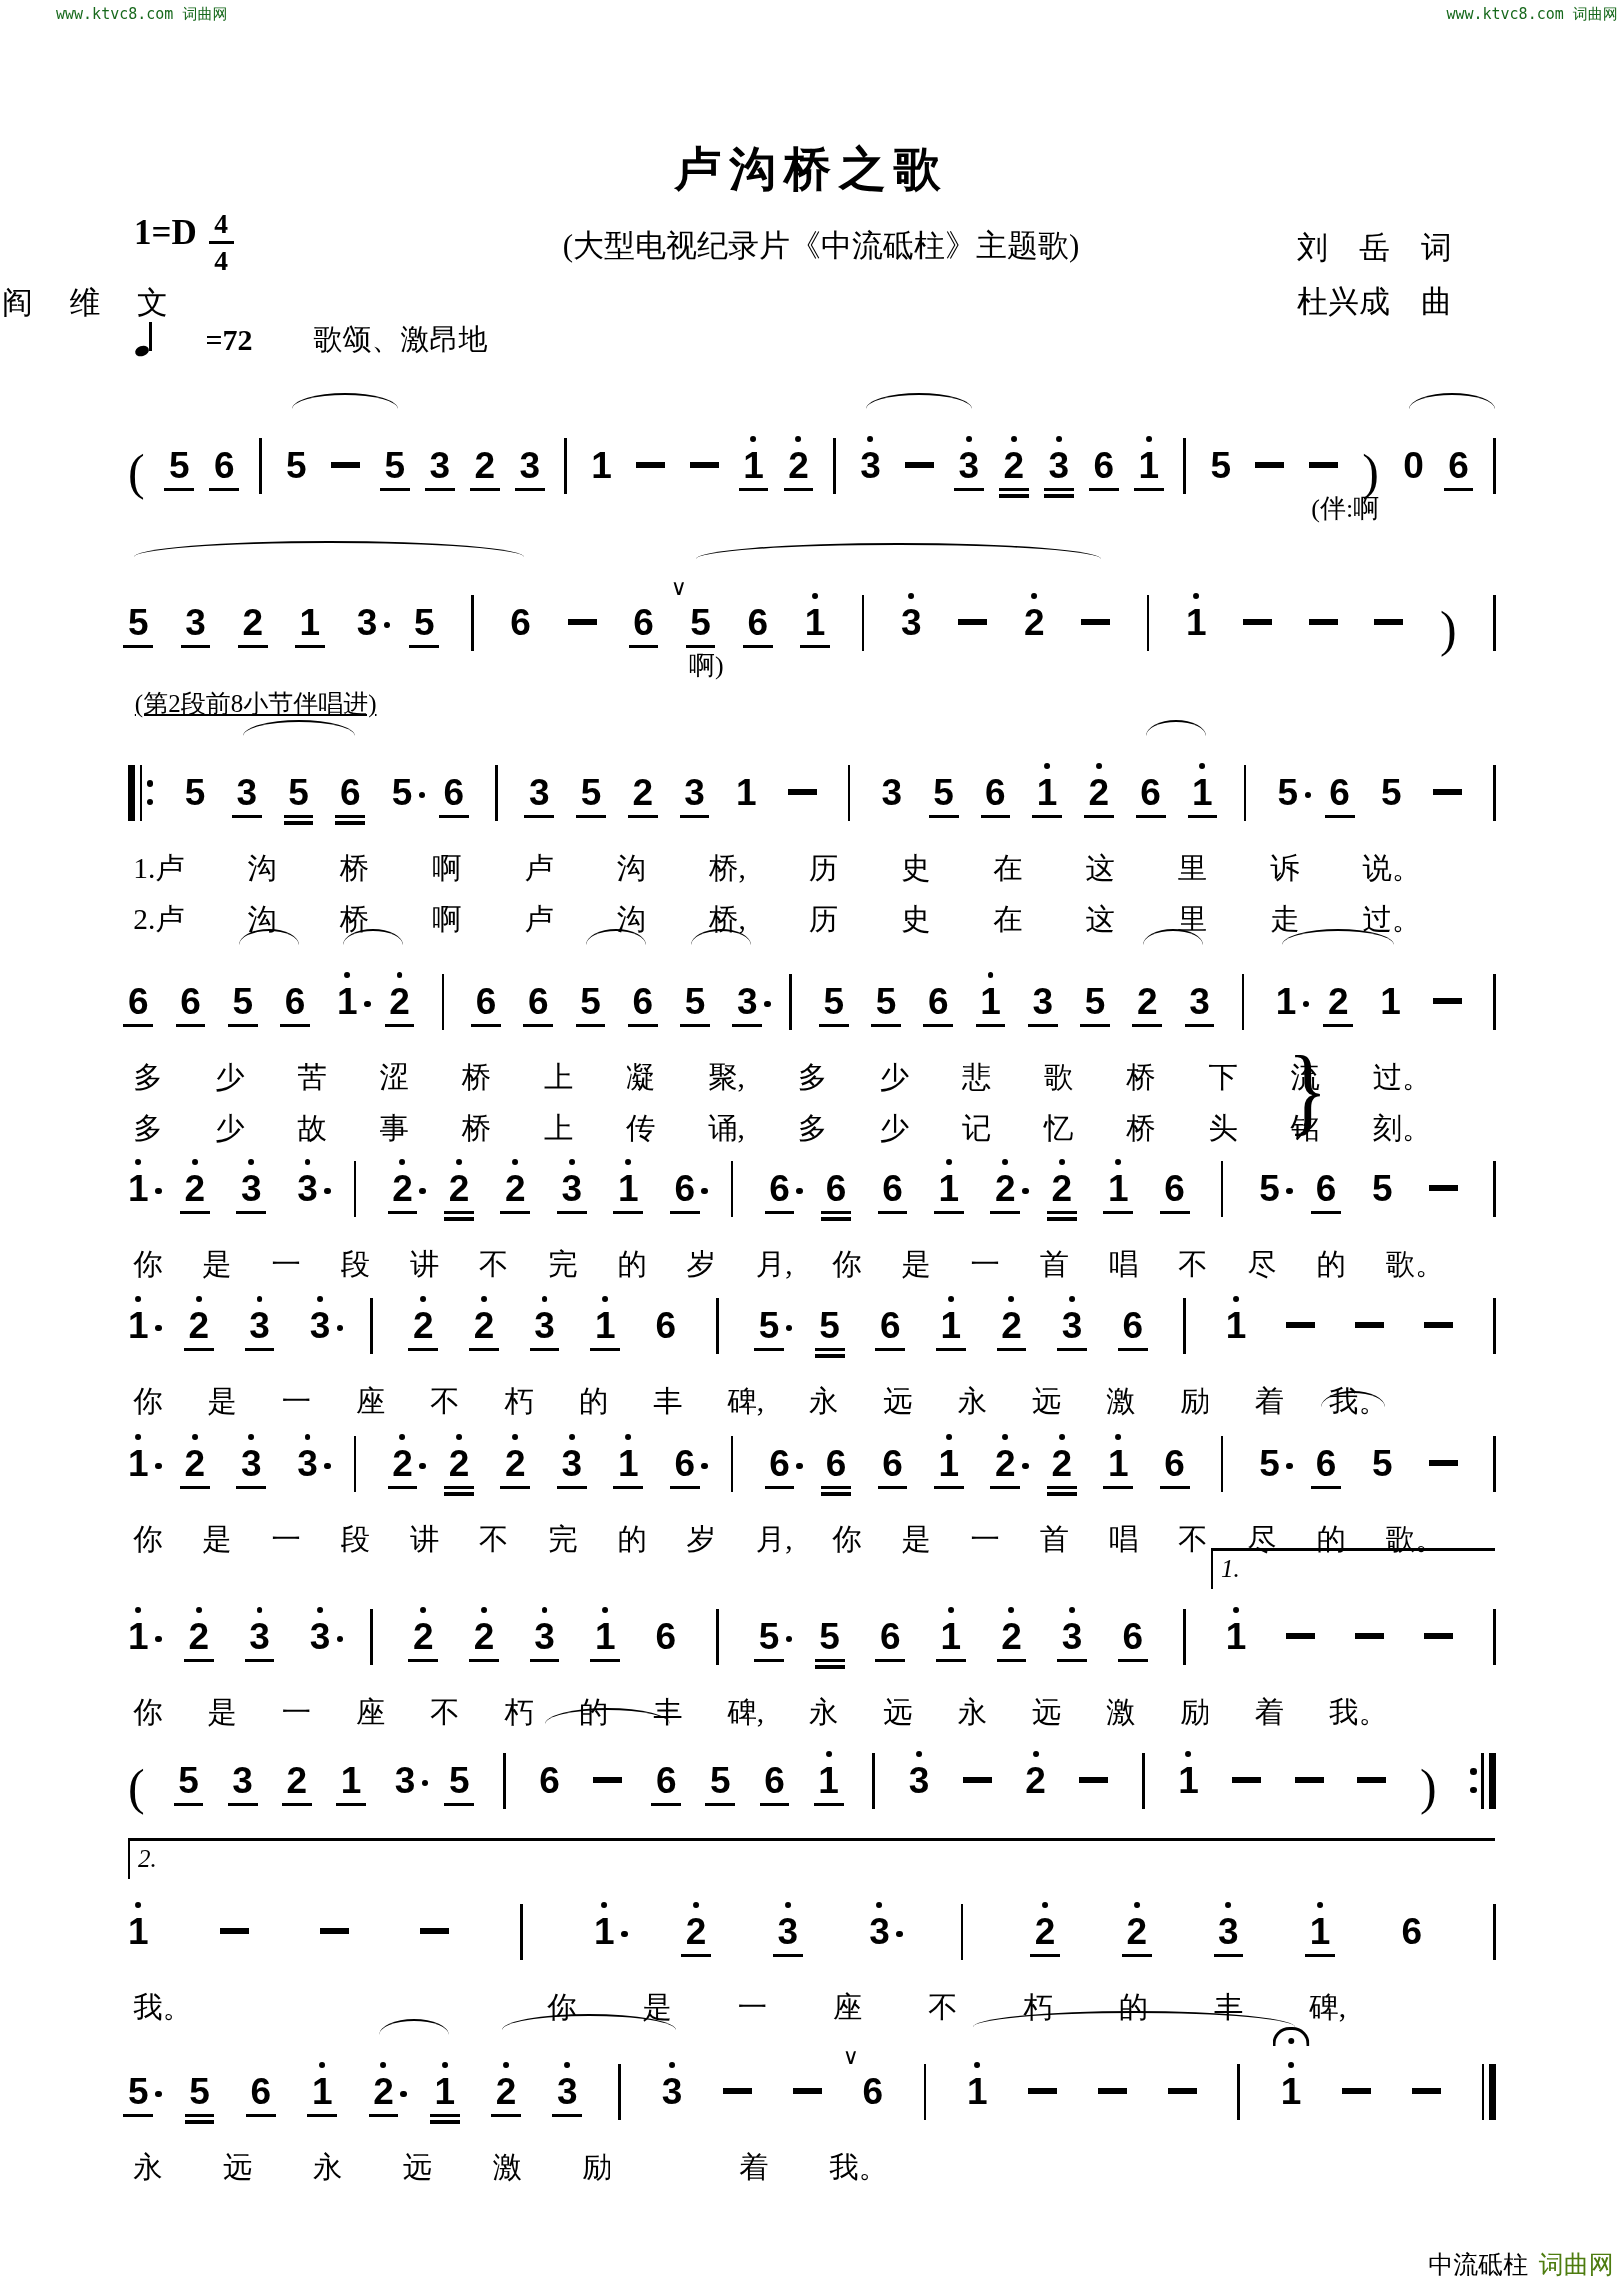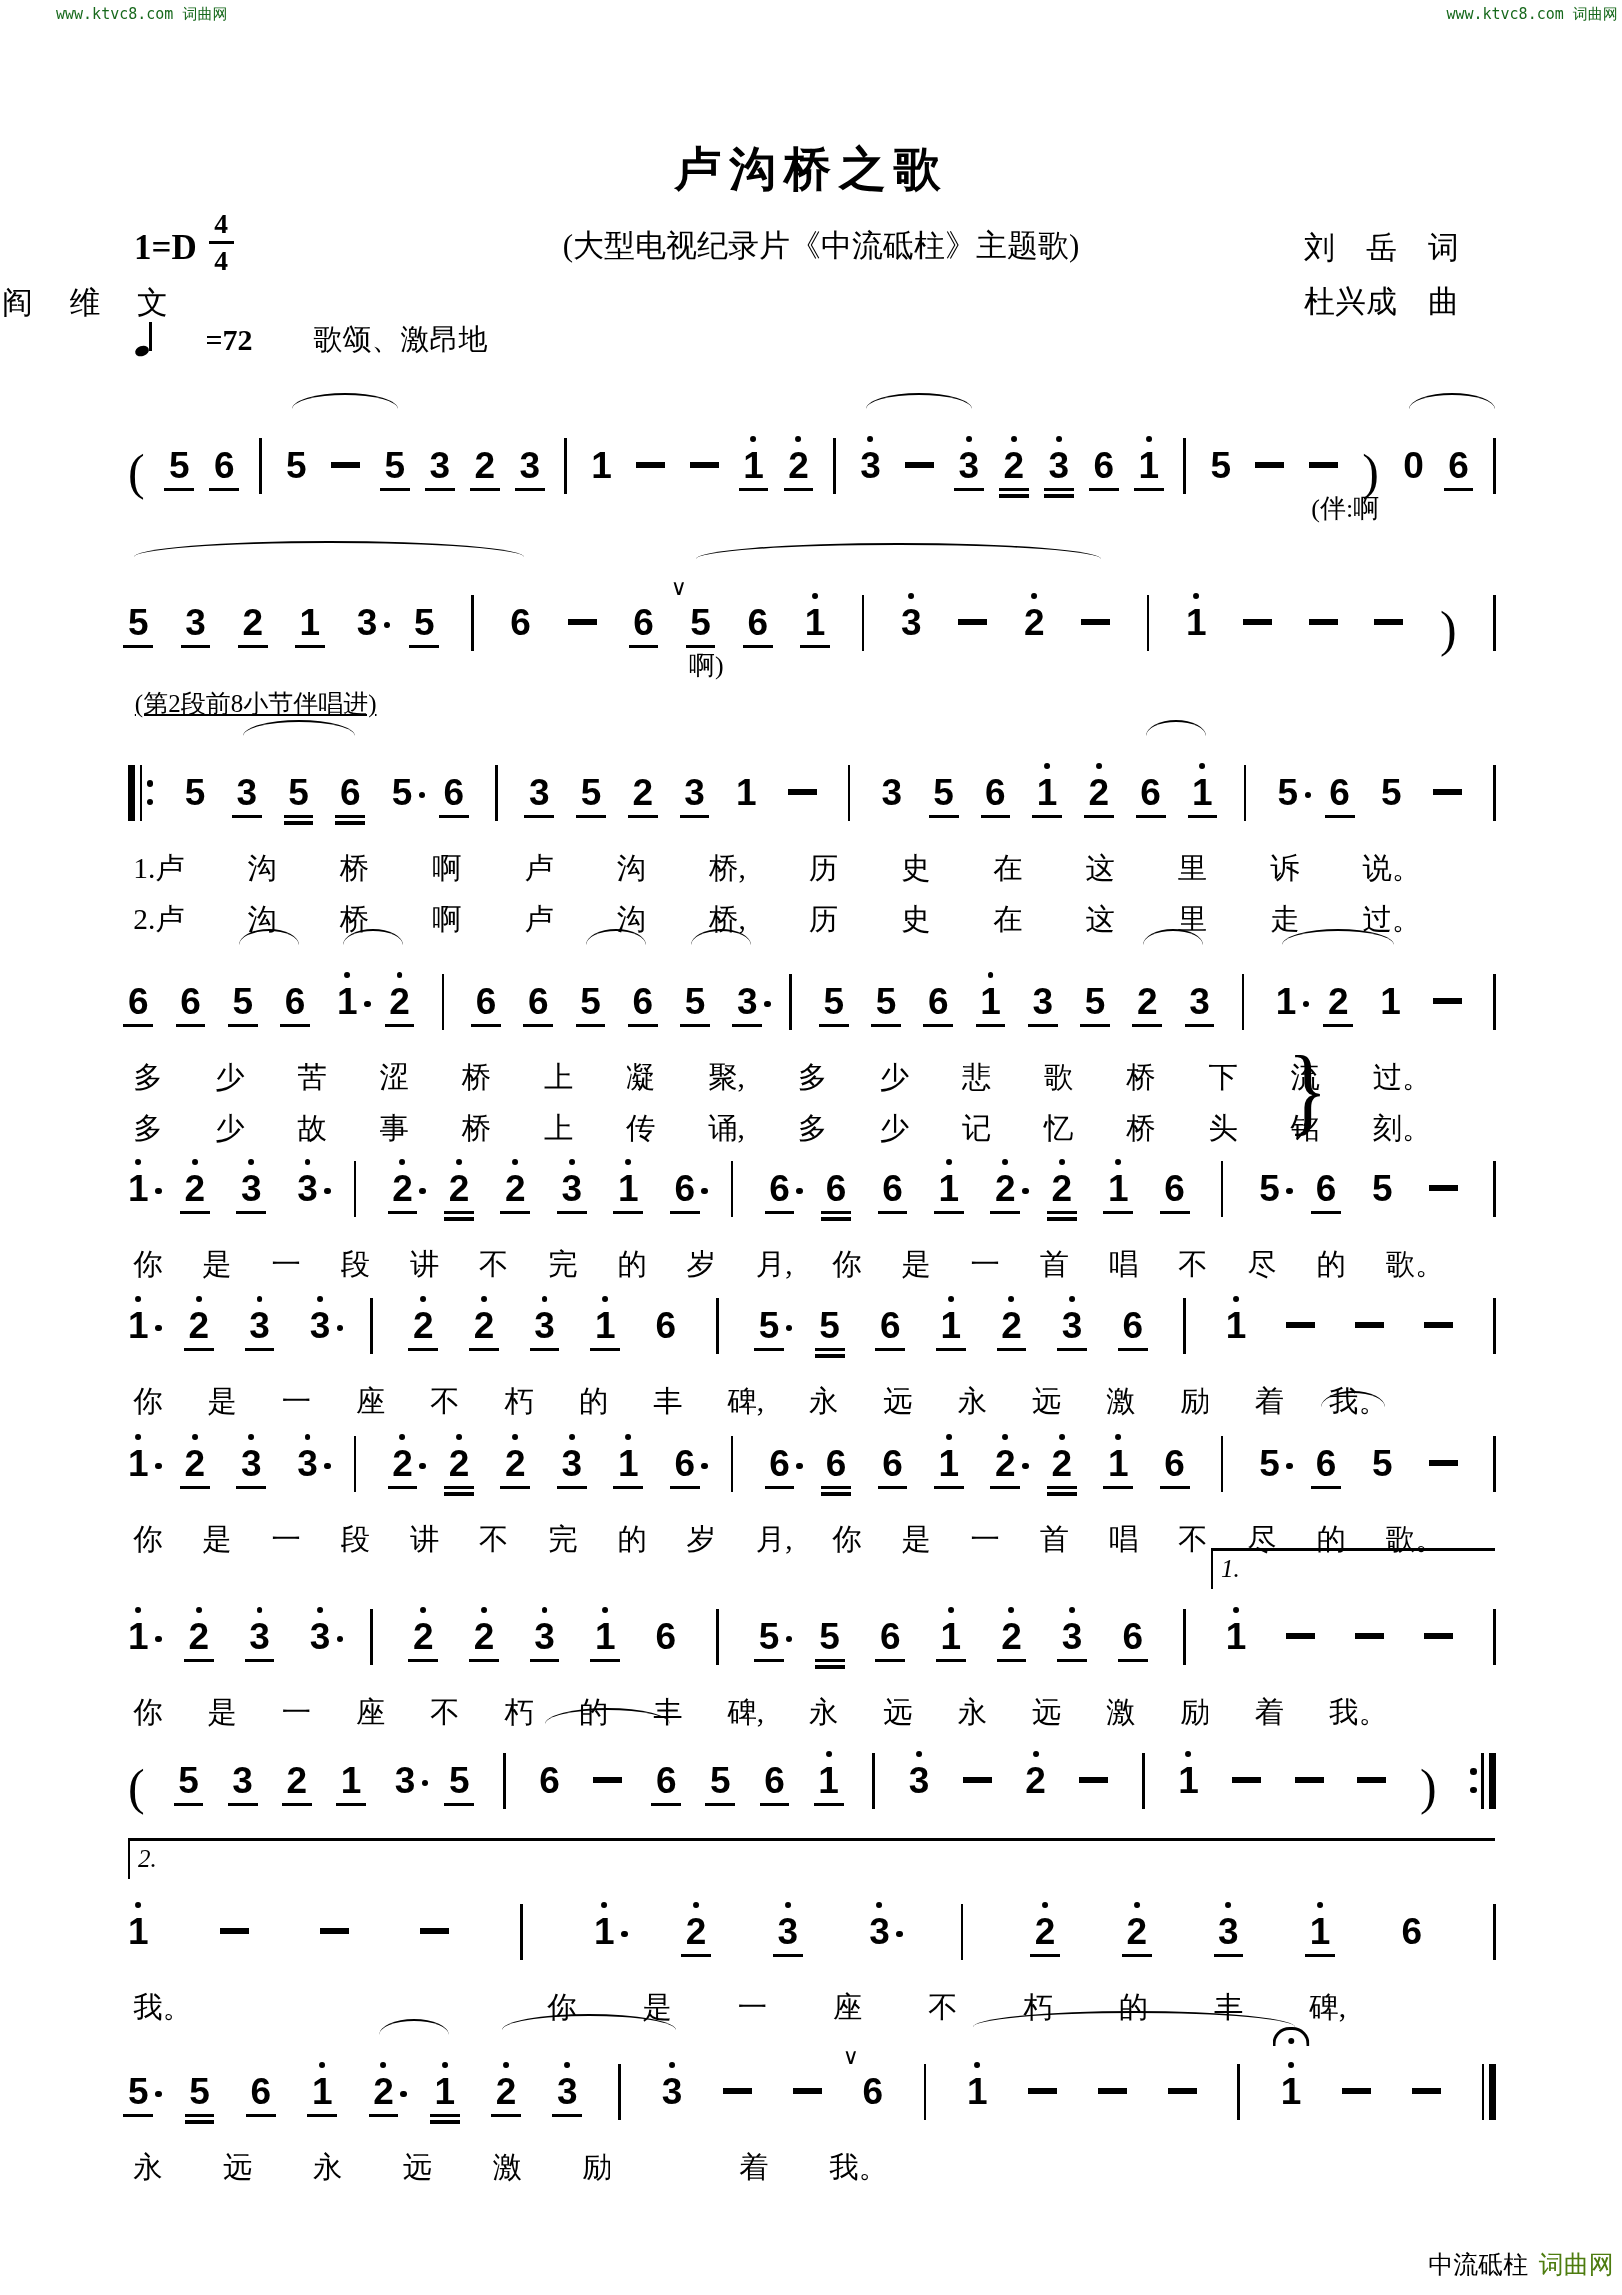--- a/index.html
+++ b/index.html
@@ -2,28 +2,28 @@
 <html style="font-size:10.5px"><head>
 <meta charset="utf-8">
 <style>
   html,body{margin:0;padding:0;background:#888;}
   .page{position:relative;width:1623px;height:2295px;background:#ffffff;overflow:hidden;
         font-family:"Liberation Serif",serif;color:#000;}
   .wm{position:absolute;top:6.5px;font:400 15px/1 "DejaVu Sans Mono",monospace;color:#17691c;}
   .wml{left:56px}.wmr{right:5.2px}
   .title{position:absolute;top:145px;left:0;right:0;margin:0;text-align:center;
          font:700 47px/1 "Liberation Sans",sans-serif;letter-spacing:7.9px;}
-  .keysig{position:absolute;top:215px;left:134px;display:flex;align-items:center;
+  .keysig{position:absolute;top:215px;left:134px;display:flex;align-items:flex-start;
           font:700 35px/1 "Liberation Serif",serif;}
   .meter{display:inline-flex;flex-direction:column;align-items:center;margin-left:11.8px;
          font:700 27.5px/1 "Liberation Serif",serif;position:relative;top:-5.2px;}
   .mline{width:25px;height:3.3px;background:#000;margin:3.3px 0;}
   .subtitle{position:absolute;top:230px;left:0;right:0;text-align:center;
             font:400 31px/1 "Liberation Serif",serif;padding-left:19px;}
-  .credits{position:absolute;top:221px;right:164px;text-align:left;
+  .credits{position:absolute;top:221px;right:171px;text-align:left;
            font:400 31px/1.75 "Liberation Serif",serif;}
   .performer{position:absolute;top:287px;left:2px;right:0;text-align:left;
              font:400 31px/1 "Liberation Serif",serif;letter-spacing:14.4px;}
   .tempo{position:absolute;top:322px;left:134px;display:flex;align-items:center;
          font:700 30px/1 "Liberation Serif",serif;gap:48px;}
   .qnote{display:inline-block;position:relative;width:18.3px;height:35px;margin-right:5.2px;}
   .qnote::before{content:"";position:absolute;right:0.7px;top:0;width:2.6px;height:29px;background:#000;}
   .qnote::after{content:"";position:absolute;left:0.7px;bottom:1.3px;width:14.4px;height:9.8px;background:#000;
                 border-radius:50%;transform:rotate(-20deg);}
   .ttext{font-weight:400;margin-left:13px;font-size:29px;}

